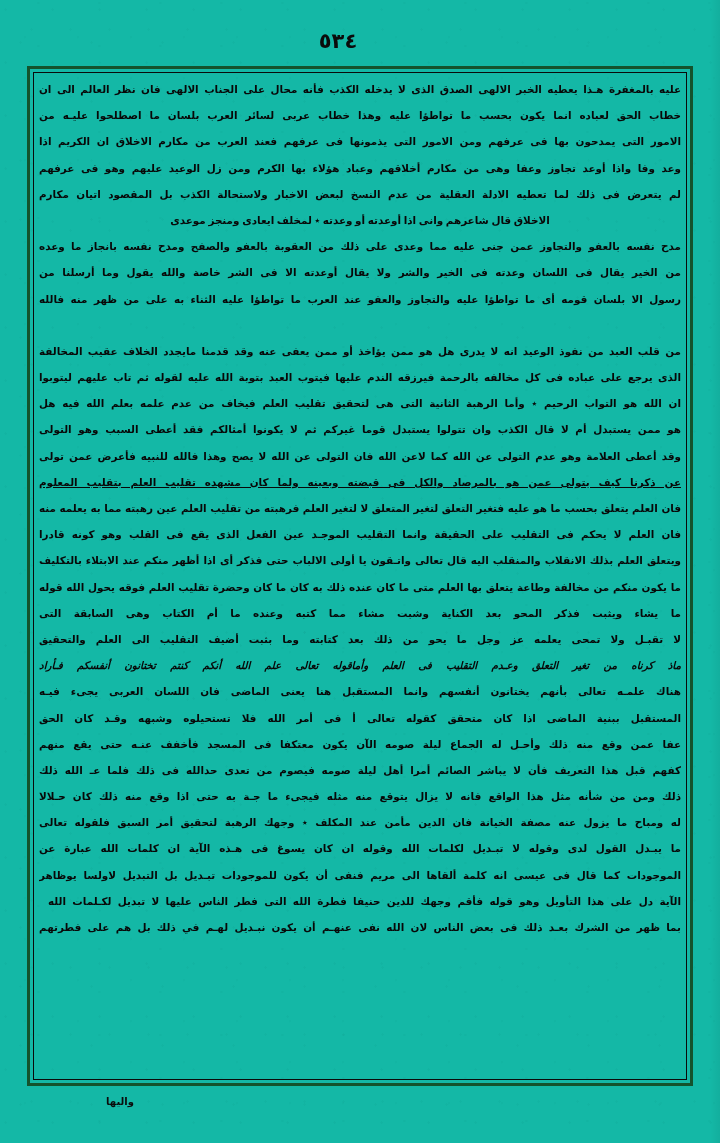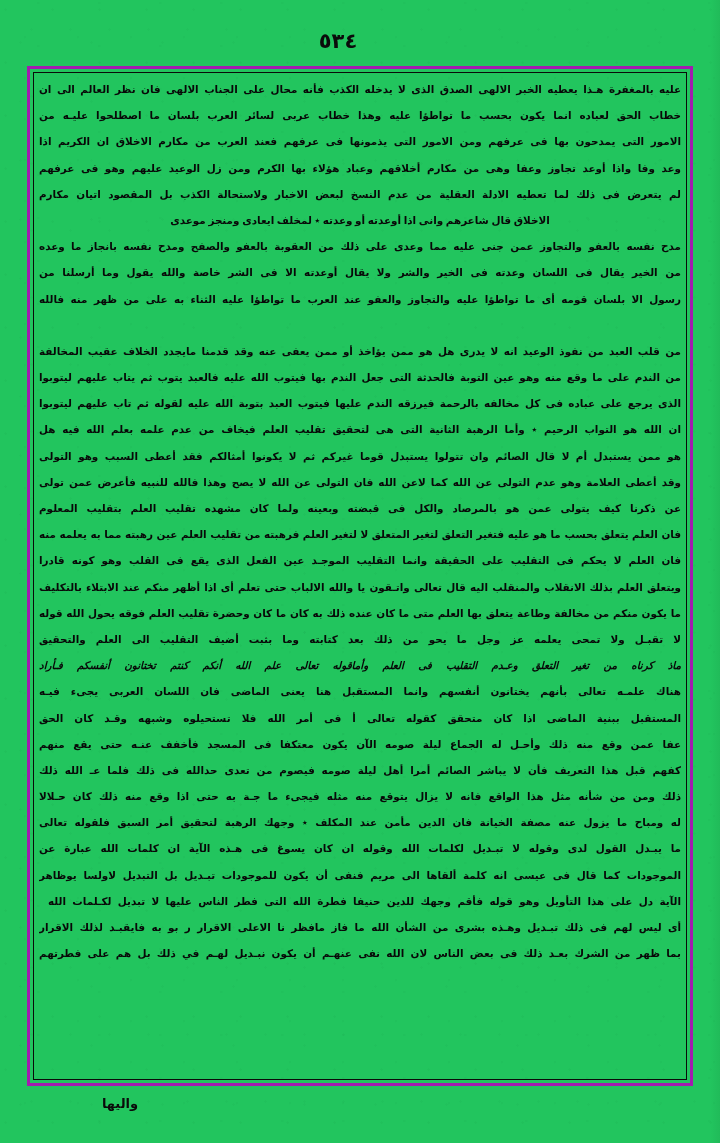--- a/index.html
+++ b/index.html
@@ -13,21 +13,21 @@
     height: 1143px;
     position: relative;
     font-family: "DejaVu Sans", sans-serif;
     overflow: hidden;
   }
 
   
   #page-sheet {
     position: absolute;
     inset: 0;
-    background: #22c55e;
+    background: #14b8a6;
   }
 
   
   #paper-grain {
     position: absolute;
     inset: 0;
     pointer-events: none;
     background:
       radial-gradient(circle at 12% 18%, rgba(0,0,0,.030) 0 1px, transparent 1.4px),
       radial-gradient(circle at 63% 7%,  rgba(0,0,0,.025) 0 1px, transparent 1.4px),
@@ -55,21 +55,21 @@
   }
 
   
   #text-frame {
     position: absolute;
     left: 27px;
     top: 66px;
     width: 666px;
     height: 1020px;
     box-sizing: border-box;
-    border: 3px solid #a21caf;
+    border: 3px solid #14532d;
     background: transparent;
   }
   #text-frame::before {
     content: "";
     position: absolute;
     inset: 3px;
     border: 1px solid #0a0a0a;
     pointer-events: none;
   }
 
@@ -114,21 +114,21 @@
 
   
   #catchword {
     position: absolute;
     top: 1096px;
     left: 0;
     width: 240px;
     text-align: center;
     direction: rtl;
     font-family: "DejaVu Sans", sans-serif;
-    font-size: 13px;
+    font-size: 10px;
     font-weight: 700;
     color: #0b0b0b;
   }
 
   
   #scan-edge {
     position: absolute;
     top: 0; right: 0;
     width: 10px; height: 100%;
     background: linear-gradient(to left, rgba(0,0,0,.05), rgba(0,0,0,0));
@@ -173,50 +173,50 @@
         <div class="tline">
           <span style="transform: scaleX(1);">رسول الا بلسان قومه أى ما تواطؤا عليه والتجاوز والعفو عند العرب ما تواطؤا عليه الثناء به على من ظهر منه فالله</span>
         </div>
         <div class="tline">
           <span style="transform: scaleX(1); margin-top: 46px;">أولى بهذه الصفة فقد عرفنا الله انه وعيد ونفذ نفسه فيمن شاء ويغفر لمن شاء ومع هذه الوجوه فلا يمكن زوال الرهبة</span>
         </div>
         <div class="tline">
           <span style="transform: scaleX(1);">من قلب العبد من نفوذ الوعيد انه لا يدرى هل هو ممن يؤاخذ أو ممن يعفى عنه وقد قدمنا مايجدد الخلاف عقيب المخالفة</span>
         </div>
         <div class="tline">
-          <span style="transform: scaleX(1);">من الندم على ما وقع منه وهو عين التوبة فالحدثة التى جعل الندم بها فيتوب الله عليه فالعبد يتوب ثم يتاب عليهم ليتوبوا</span>
-        </div>
-        <div class="tline">
           <span style="transform: scaleX(1);">الذى يرجع على عباده فى كل مخالفه بالرحمة فيرزقه الندم عليها فيتوب العبد بتوبة الله عليه لقوله ثم تاب عليهم ليتوبوا</span>
         </div>
         <div class="tline">
           <span style="transform: scaleX(1);">ان الله هو التواب الرحيم   ٭   وأما الرهبة الثانية التى هى لتحقيق تقليب العلم فيخاف من عدم علمه بعلم الله فيه هل</span>
         </div>
         <div class="tline">
-          <span style="transform: scaleX(1);">هو ممن يستبدل أم لا قال الصائم وان تتولوا يستبدل قوما غيركم ثم لا يكونوا أمثالكم فقد أعطى السبب وهو التولى</span>
+          <span style="transform: scaleX(1);">هو ممن يستبدل أم لا قال الكذب وان تتولوا يستبدل قوما غيركم ثم لا يكونوا أمثالكم فقد أعطى السبب وهو التولى</span>
         </div>
         <div class="tline">
           <span style="transform: scaleX(1);">وقد أعطى العلامة وهو عدم التولى عن الله كما لاعن الله فان التولى عن الله لا يصح وهذا فالله للنبيه فأعرض عمن تولى</span>
         </div>
         <div class="tline">
-          <span style="transform: scaleX(1);">عن ذكرنا كيف يتولى عمن هو بالمرصاد والكل فى قبضته وبعينه ولما كان مشهده تقليب العلم بتقليب المعلوم</span>
+          <span style="transform: scaleX(1); text-decoration: underline;">عن ذكرنا كيف يتولى عمن هو بالمرصاد والكل فى قبضته وبعينه ولما كان مشهده تقليب العلم بتقليب المعلوم</span>
         </div>
         <div class="tline">
           <span style="transform: scaleX(1);">فان العلم يتعلق بحسب ما هو عليه فتغير التعلق لتغير المتعلق لا لتغير العلم فرهبته من تقليب العلم عين رهبته مما به يعلمه منه</span>
         </div>
         <div class="tline">
           <span style="transform: scaleX(1);">فان العلم لا يحكم فى التقليب على الحقيقة وانما التقليب الموجـد عين الفعل الذى يقع فى القلب وهو كونه قادرا</span>
         </div>
         <div class="tline">
-          <span style="transform: scaleX(1);">ويتعلق العلم بذلك الانقلاب والمنقلب اليه   قال تعالى واتـقون يا والله الالباب حتى تعلم أى اذا أظهر منكم عند الابتلاء بالتكليف</span>
+          <span style="transform: scaleX(1);">ويتعلق العلم بذلك الانقلاب والمنقلب اليه   قال تعالى واتـقون يا أولى الالباب حتى فذكر أى اذا أظهر منكم عند الابتلاء بالتكليف</span>
         </div>
         <div class="tline">
           <span style="transform: scaleX(1);">ما يكون منكم من مخالفة وطاعة يتعلق بها العلم متى ما كان عنده ذلك به كان ما كان وحضرة تقليب العلم فوقه يحول الله قوله</span>
         </div>
         <div class="tline">
+          <span style="transform: scaleX(1);">ما يشاء ويثبت فذكر المحو بعد الكناية وشبت مشاء مما كتبه وعنده ما أم الكتاب وهى السابقة التى</span>
+        </div>
+        <div class="tline">
           <span style="transform: scaleX(1);">لا تقبـل ولا تمحى يعلمه عز وجل ما يحو من ذلك بعد كتابته وما بثبت أضيف التقليب الى العلم والتحقيق</span>
         </div>
         <div class="tline">
           <span style="transform: scaleX(1); font-style: italic;">ماذ كرناه من تغير التعلق وعـدم التقليب فى العلم وأماقوله تعالى علم الله أنكم كنتم تختانون أنفسكم   فـأراد</span>
         </div>
         <div class="tline">
           <span style="transform: scaleX(1);">هناك علمـه تعالى بأنهم يختانون أنفسهم وانما المستقبل هنا يعنى الماضى فان اللسان العربى يجىء فيـه</span>
         </div>
         <div class="tline">
           <span style="transform: scaleX(1);">المستقبل ببنية الماضى اذا كان متحقق كقوله تعالى أ فى أمر الله فلا تستحيلوه وشبهه وقـد كان الحق</span>
@@ -234,23 +234,20 @@
           <span style="transform: scaleX(1);">له ومباح ما يزول عنه مصفة الخيانة فان الدين مأمن عند المكلف   ٭   وجهك الرهبة لتحقيق أمر السبق فلقوله تعالى</span>
         </div>
         <div class="tline">
           <span style="transform: scaleX(1);">ما يبـدل القول لدى   وقوله لا تبـديل لكلمات الله وقوله ان كان يسوغ فى هـذه الآية ان كلمات الله عبارة عن</span>
         </div>
         <div class="tline">
           <span style="transform: scaleX(1);">الموجودات كما قال فى عيسى انه كلمة ألقاها الى مريم فنفى أن يكون للموجودات تبـديل بل التبديل لاولسا يوظاهر</span>
         </div>
         <div class="tline">
           <span style="transform: scaleX(1); margin-left: 9px;">الآية دل على هذا التأويل وهو قوله   فأقم وجهك للدين حنيفا فطرة الله التى فطر الناس عليها لا تبديل لكـلمات الله</span>
-        </div>
-        <div class="tline">
-          <span style="transform: scaleX(1);">أى ليس لهم فى ذلك تبـديل وهـذه بشرى من الشأن الله ما فاز مافظر نا الاعلى الاقرار ر بو به فايقبـد لذلك الاقرار</span>
         </div>
         <div class="tline">
           <span style="transform: scaleX(1);">بما ظهر من الشرك  بعـد ذلك فى بعض الناس لان الله نفى عنهـم أن يكون نبـديل لهـم في ذلك بل هم على فطرتهم</span>
         </div>
       </div>
   </div>
 
   <div id="catchword">واليها</div>
 
   <div id="scan-edge"></div>

